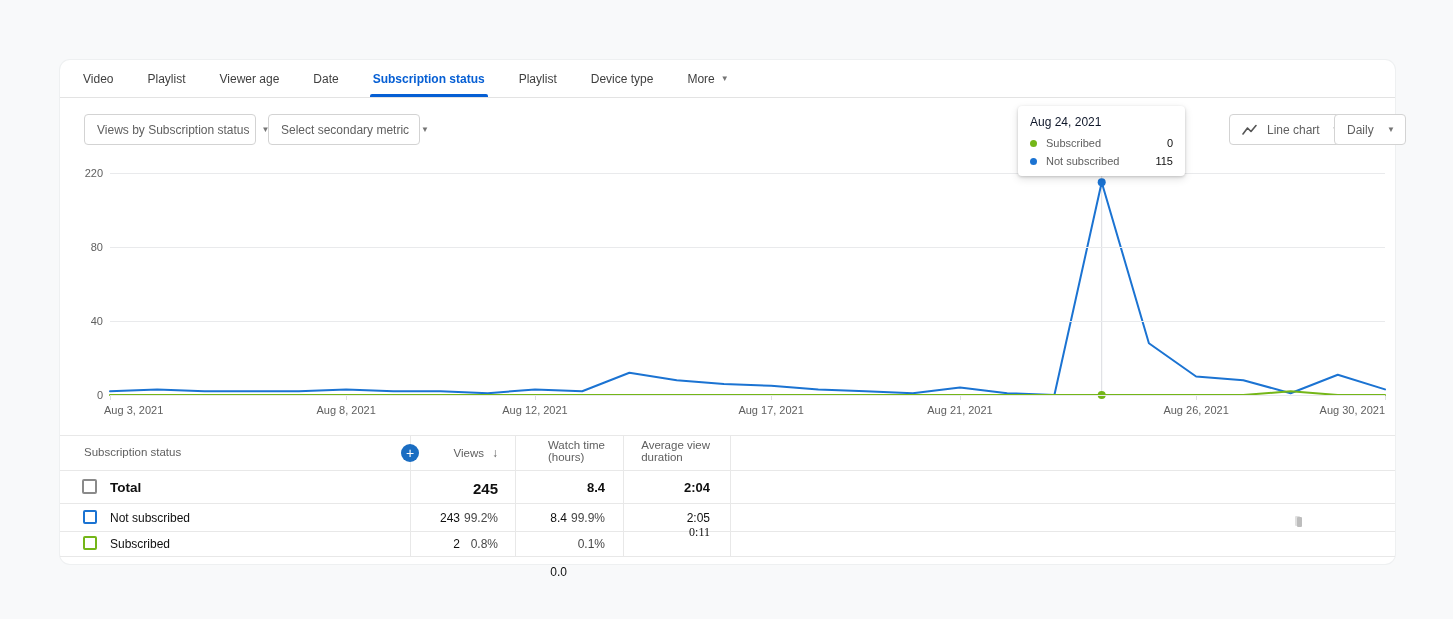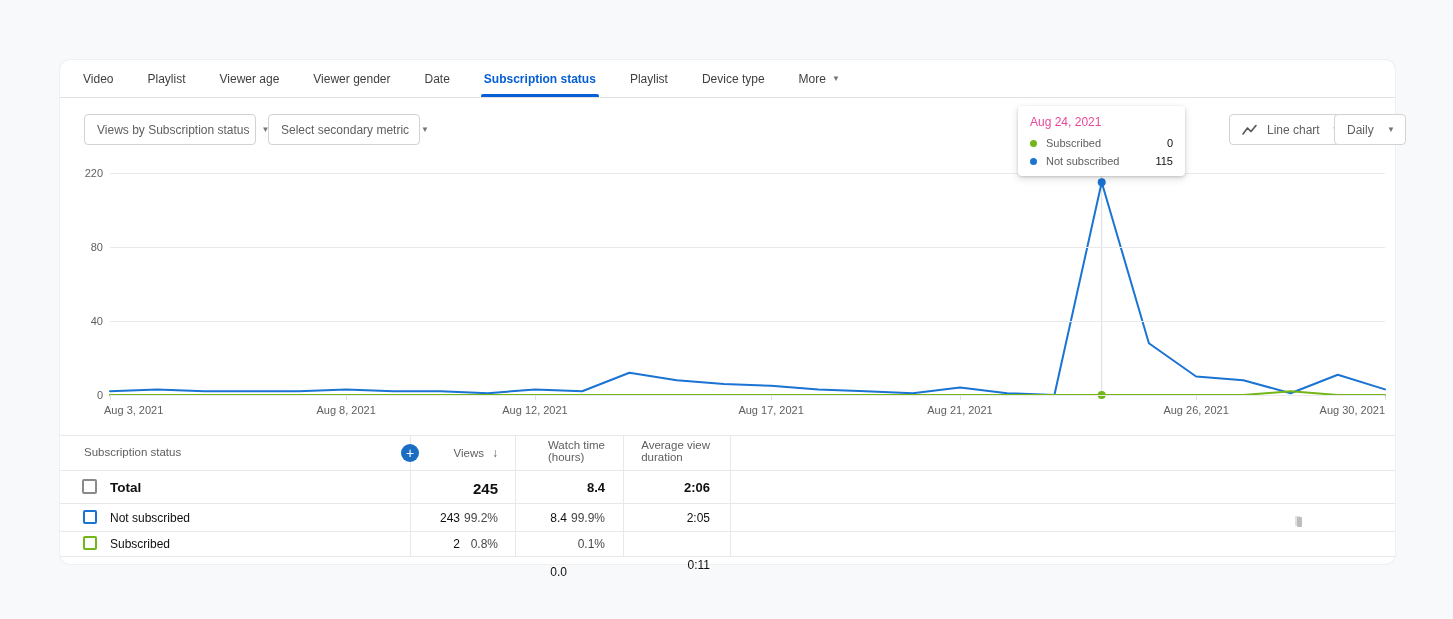--- a/index.html
+++ b/index.html
@@ -37,21 +37,21 @@
   .y-label { position:absolute; left:5px; width:38px; text-align:right;
              font-size:11px; color:#606060; line-height:13px; }
   .x-label { position:absolute; top:344px; font-size:11px; color:#606060; white-space:nowrap; }
   .x-tick { position:absolute; top:336px; width:1px; height:4px; background:#dcdee0; }
   #chart-svg { position:absolute; left:50px; top:113px; overflow:visible; }
 
   
   .tooltip { position:absolute; left:1018px; top:106px; width:167px; background:#fff;
              border-radius:4px; box-shadow:0 1px 3px rgba(0,0,0,.18), 0 3px 8px rgba(0,0,0,.12);
              padding:9px 12px 9px 12px; z-index:30; }
-  .tooltip-date { font-size:12px; color:#ec4899; margin-bottom:8px; }
+  .tooltip-date { font-size:12px; color:#0f172a; margin-bottom:8px; }
   .tooltip-row { display:flex; align-items:center; font-size:11px; color:#606060; margin-top:6px; }
   .tt-dot { width:7px; height:7px; border-radius:50%; margin-right:9px; flex:none; }
   .tt-value { margin-left:auto; color:#0f0f0f; }
 
   
   .hline { position:absolute; left:0; width:1335px; height:1px; background:#e8e8e8; }
   .vline { position:absolute; top:375px; height:121px; width:1px; background:#e8e8e8; }
   .th { font-size:11.5px; color:#606060; position:absolute; }
   .cell { position:absolute; font-size:12px; color:#0f0f0f; white-space:nowrap; }
   .pct { color:#474747; }
@@ -70,21 +70,20 @@
 </style>
 </head>
 <body>
 
 <div class="card">
 
   <div class="tabbar">
     <div class="tab">Video</div>
     <div class="tab">Playlist</div>
     <div class="tab">Viewer age</div>
-    <div class="tab">Viewer gender</div>
     <div class="tab">Date</div>
     <div class="tab active">Subscription status</div>
     <div class="tab">Playlist</div>
     <div class="tab">Device type</div>
     <div class="tab">
       <span>More</span>
       <span class="caret">▼</span>
     </div>
   </div>
 
@@ -162,40 +161,40 @@
   </div>
   <div class="th th-right" style="right:685px; top:379px;">
     <div>Average view</div>
     <div>duration</div>
   </div>
 
   <div class="checkbox" style="left:22px; top:419px;"></div>
   <div class="cell bold" style="left:50px; top:420px; font-size:13.5px;">Total</div>
   <div class="cell bold" style="right:897px; top:420px; font-size:15px;">245</div>
   <div class="cell bold" style="right:790px; top:420px; font-size:13px;">8.4</div>
-  <div class="cell bold" style="right:685px; top:420px; font-size:13px;">2:06</div>
+  <div class="cell bold" style="right:685px; top:420px; font-size:13px;">2:04</div>
 
   <div>
     <div class="checkbox" style="left: 23px; top: 450px; width: 14px; height: 14px; border-color: rgb(27, 115, 210);"></div>
     <div class="cell" style="left:50px; top:451px;">Not subscribed</div>
     <div class="cell" style="right:935px; top:451px;">243</div>
     <div class="cell pct" style="right:897px; top:451px;">99.2%</div>
     <div class="cell" style="right:828px; top:451px;">8.4</div>
     <div class="cell pct" style="right:790px; top:451px;">99.9%</div>
     <div class="cell" style="right:685px; top:451px;">2:05</div>
   </div>
 
   <div>
     <div class="checkbox" style="left: 23px; top: 476px; width: 14px; height: 14px; border-color: rgb(116, 182, 24);"></div>
     <div class="cell" style="left:50px; top:477px;">Subscribed</div>
     <div class="cell" style="right:935px; top:477px;">2</div>
     <div class="cell pct" style="right:897px; top:477px;">0.8%</div>
     <div class="cell" style="right:828px; top:477px;margin-top:28px;">0.0</div>
     <div class="cell pct" style="right:790px; top:477px;">0.1%</div>
-    <div class="cell" style="right:685px; top:498px;">0:11</div>
+    <div class="cell" style="right:685px; top:465px;font-family:Liberation Serif, serif;">0:11</div>
   </div>
 
 <div class="gridline" style="top: 113px;"></div>
     <div class="gridline" style="top: 187px;"></div>
     <div class="gridline" style="top: 261px;"></div>
     <div class="gridline" style="top: 335px;"></div>
   </div>
 
 <div class="tooltip">
   <div class="tooltip-date">Aug 24, 2021</div>

